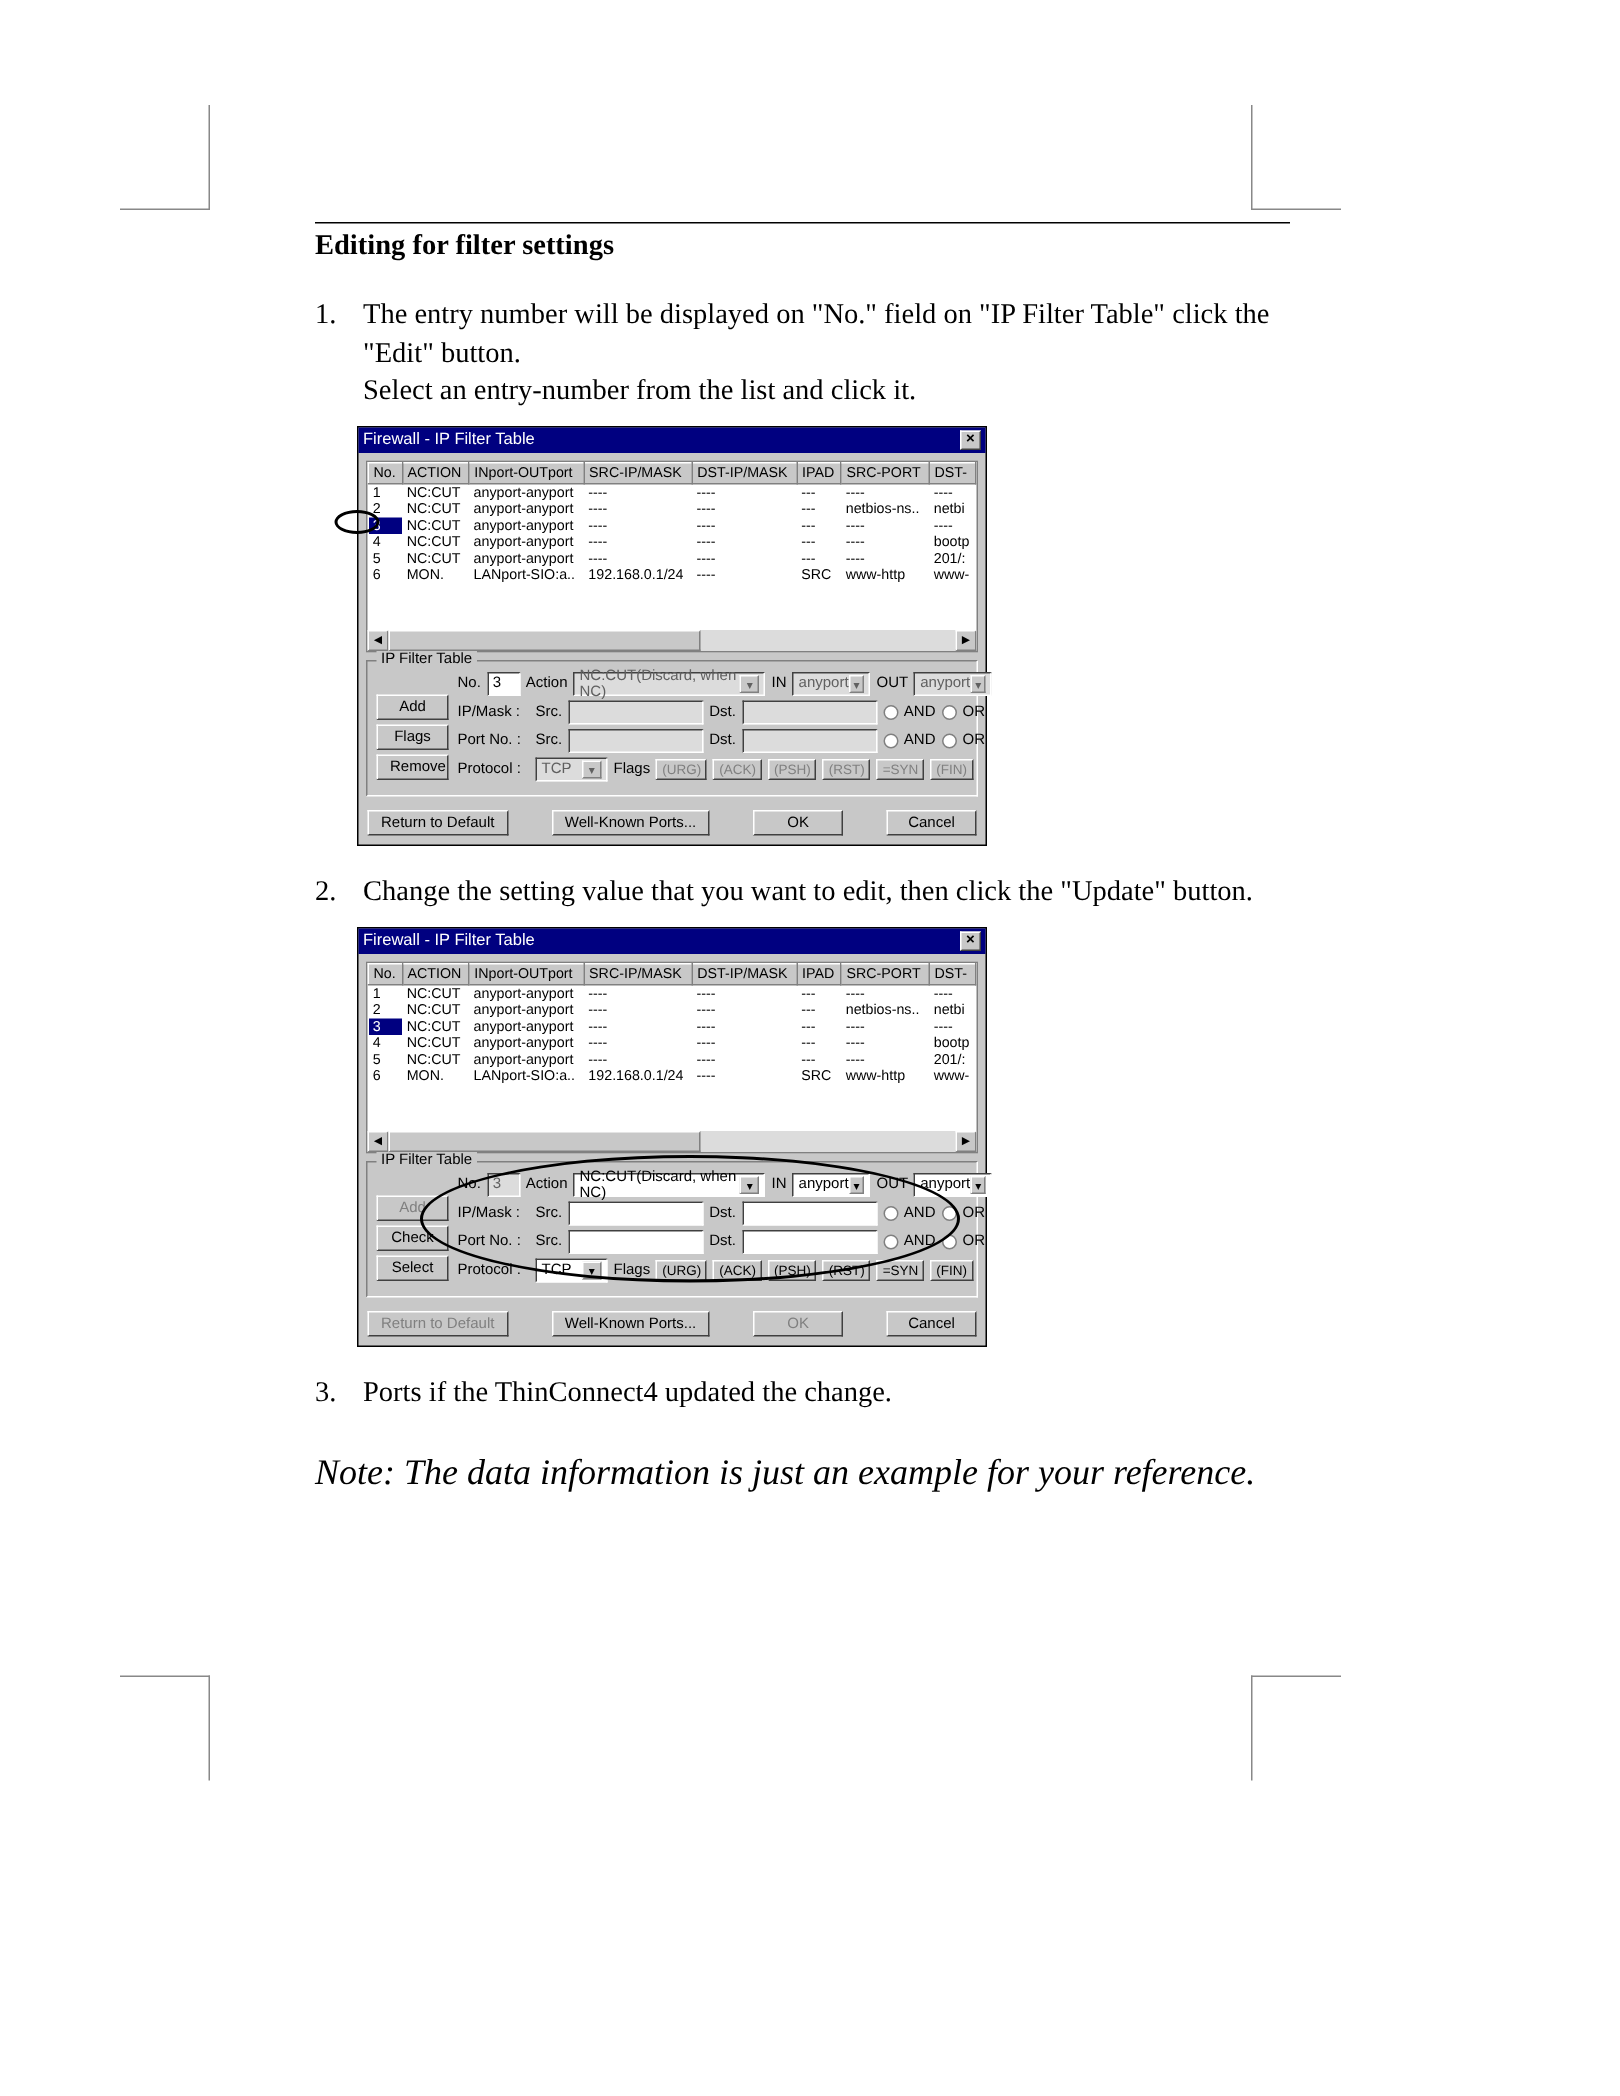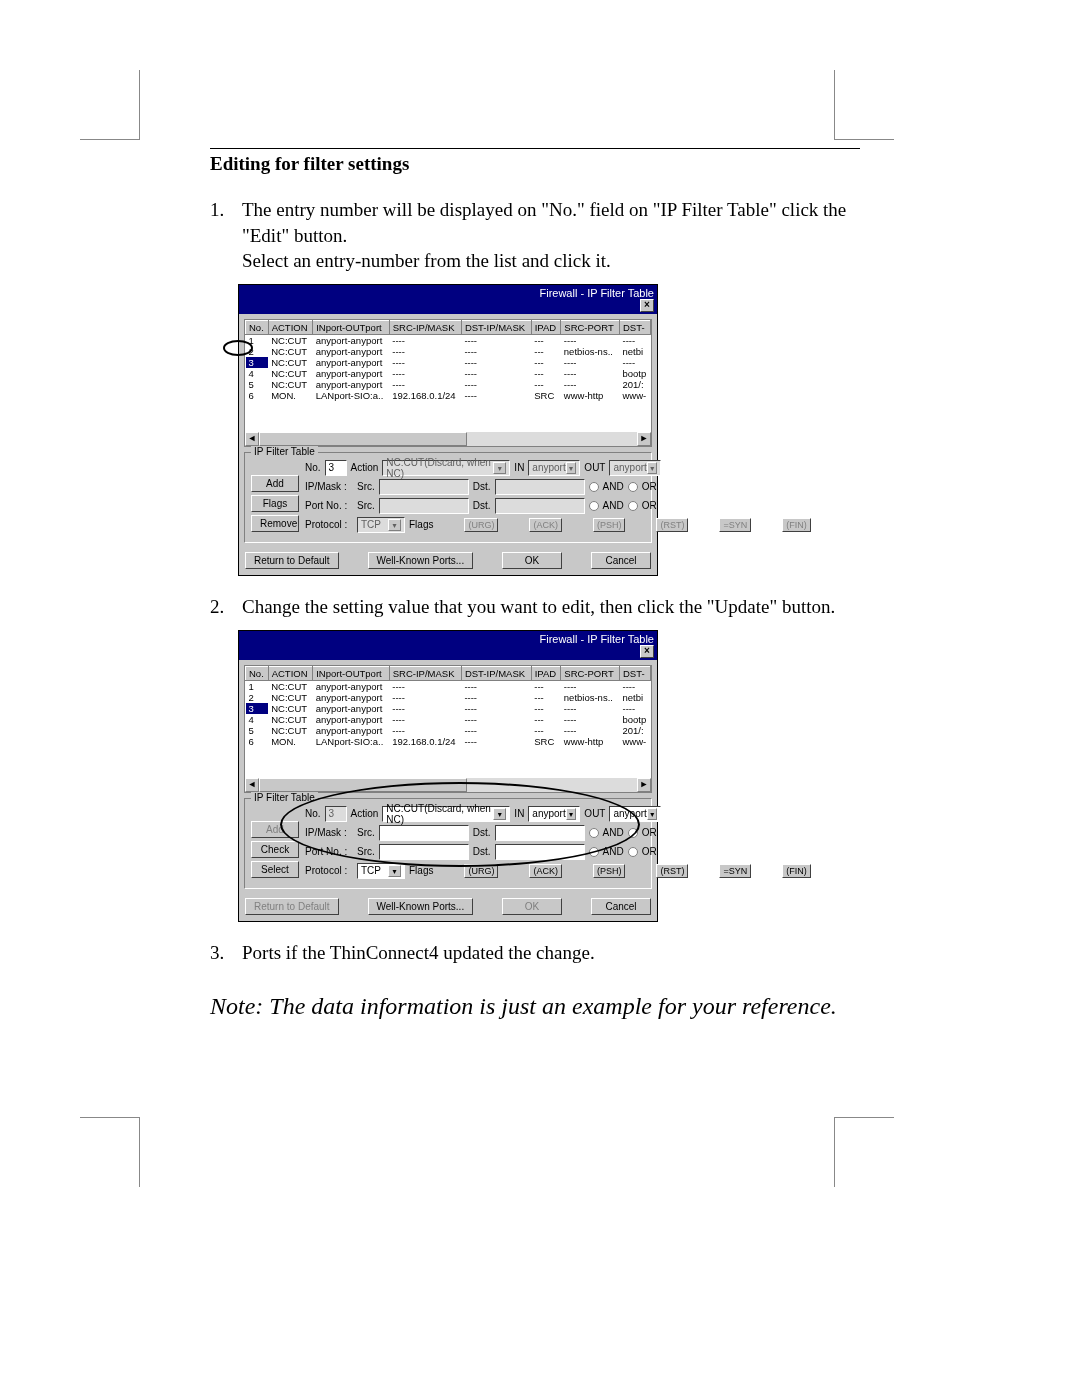--- a/index.html
+++ b/index.html
@@ -62,24 +62,23 @@
     border: 1px solid #000;
     background: #c8c8c8;
     font-family: Tahoma, Arial, sans-serif;
     font-size: 10px;
     color: #000;
   }
   .titlebar {
     background: #000080;
     color: #fff;
     display: flex;
-    align-items: flex-end;
+    align-items: flex-start;
     padding: 2px 3px;
     font-size: 11px;
-    flex-direction: column;
   }
   .titlebar-text { flex: 1; }
   .close-btn {
     width: 14px; height: 13px;
     background: #c8c8c8;
     border: 1px solid #fff;
     border-right-color: #404040;
     border-bottom-color: #404040;
     text-align: center;
     line-height: 10px;
@@ -197,21 +196,20 @@
     text-align: center;
   }
   .btn.disabled { color: #808080; }
   .small-btn {
     background: #c8c8c8;
     border: 1px solid #fff;
     border-right-color:#404040;
     border-bottom-color:#404040;
     padding: 1px 3px;
     font-size: 9px;
-    margin-left: 27px;
   }
   .small-btn.disabled { color: #808080; }
   .radio {
     width: 10px; height: 10px;
     border-radius: 50%;
     background: #fff;
     border: 1px solid #808080;
     display: inline-block;
   }
   .bottom-row {

